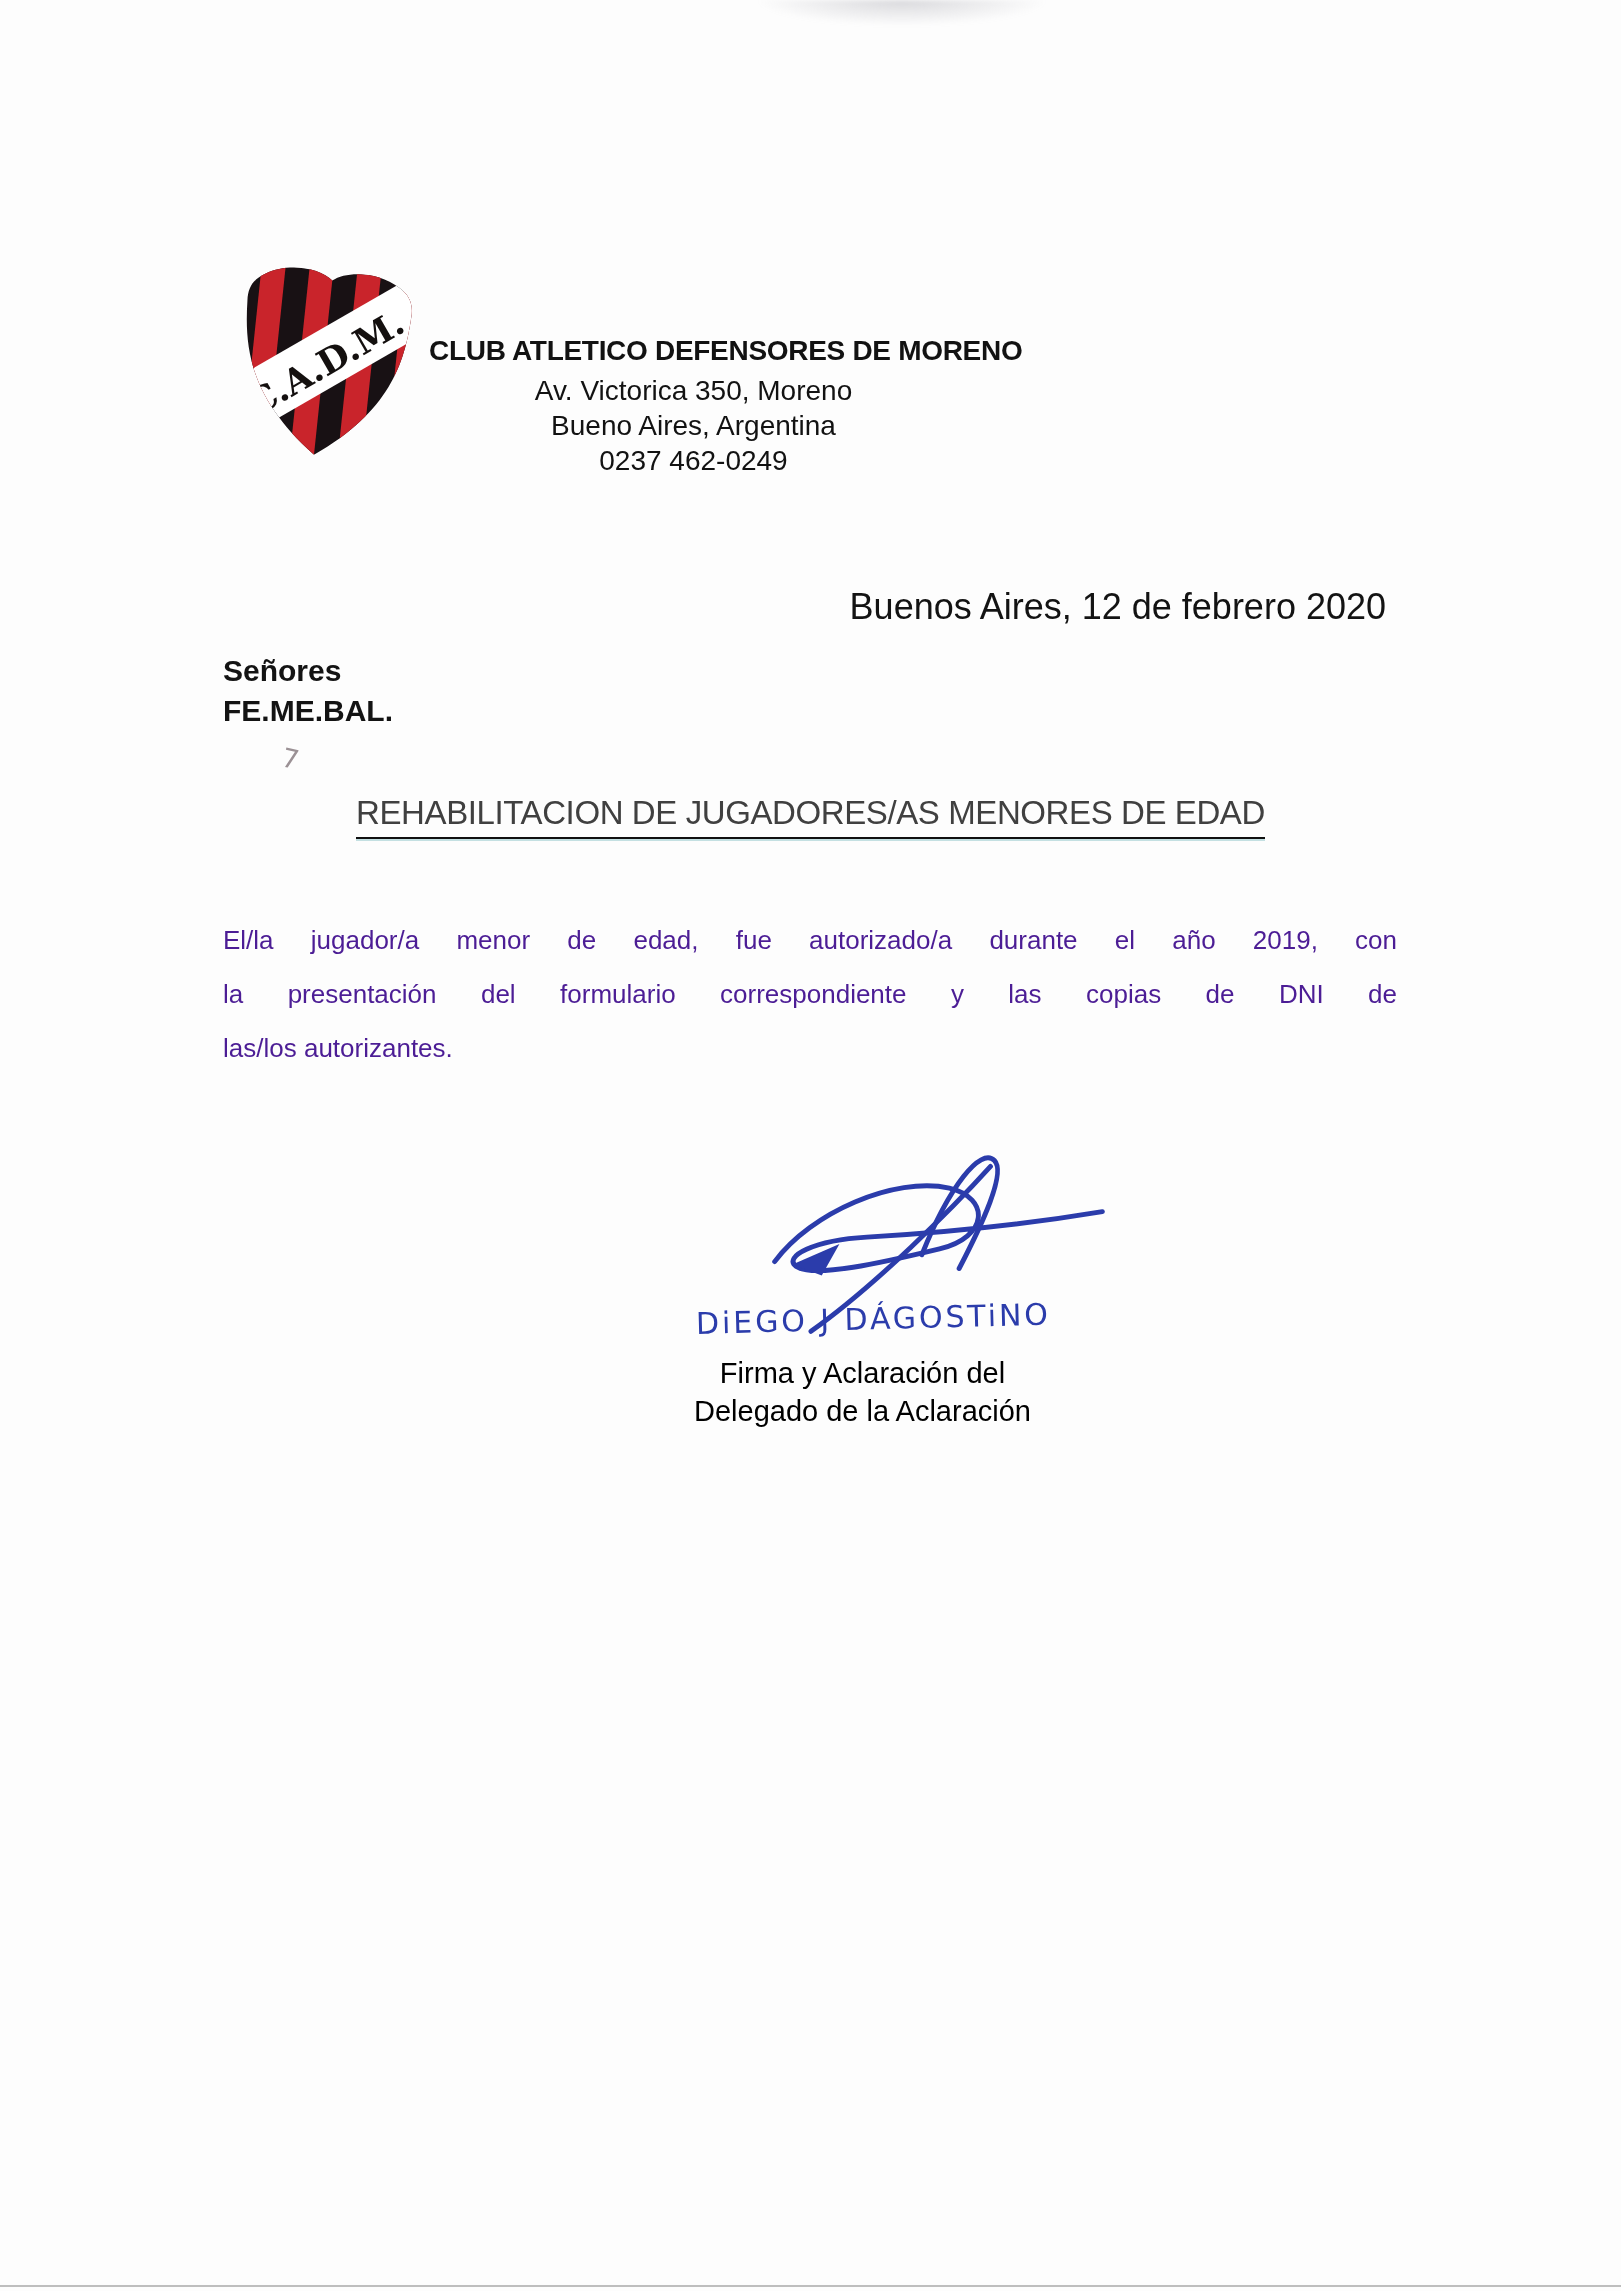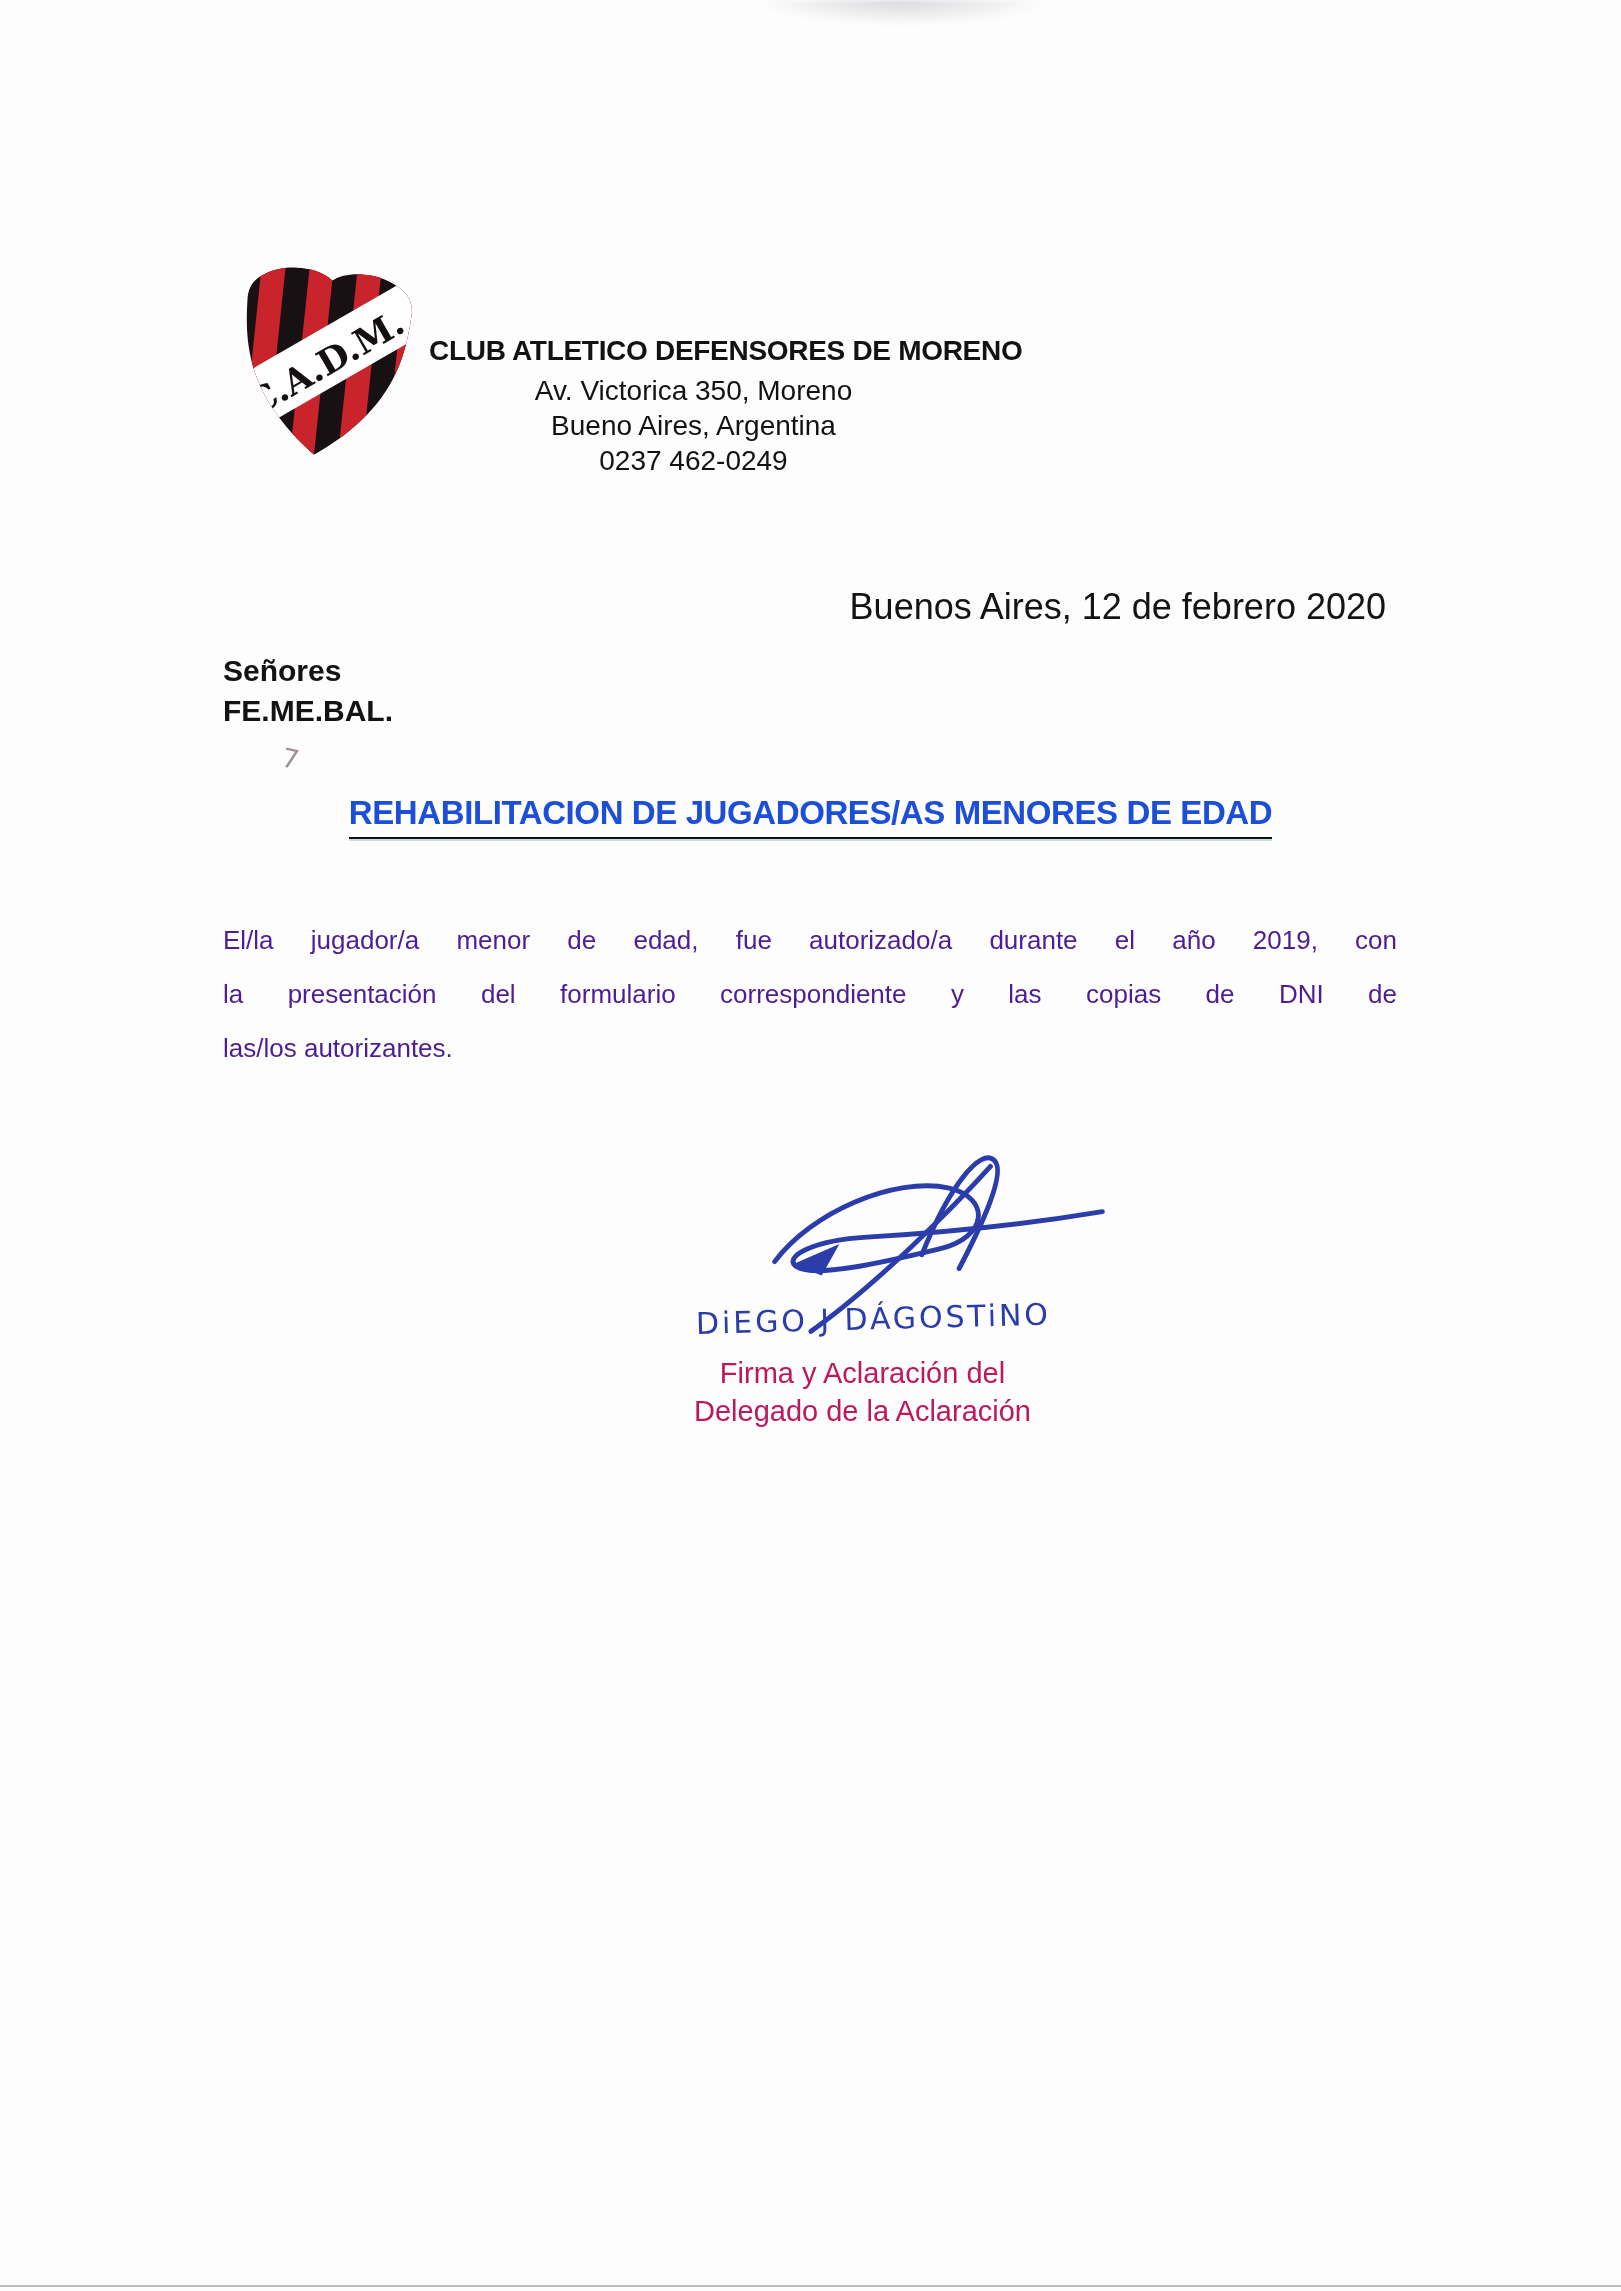--- a/index.html
+++ b/index.html
@@ -52,24 +52,24 @@
     position:absolute;left:282px;top:743px;
     font-size:26.5px;color:#9b9195;transform:rotate(12deg);
     font-family:"DejaVu Sans",sans-serif;
   }
   
   .title-row{
     position:absolute;left:0;top:794px;width:1621px;text-align:center;
   }
   .title-row span{
     display:inline-block;
-    font-weight:bold;font-size:33px;letter-spacing:-0.4px;white-space:nowrap;
+    font-weight:normal;font-size:33px;letter-spacing:-0.4px;white-space:nowrap;
     padding-bottom:4.9px;border-bottom:2.9px solid #101010;
     box-shadow:0 2px 0 rgba(90,170,175,.35);
-    color:#1d4ed8;
+    color:#404040;
   }
   
   .body-line{
     position:absolute;left:223px;width:1174px;
     font-size:26px;color:#4c1d95;white-space:nowrap;
   }
   .body-line.justified{
     white-space:normal;
     text-align:justify;
     -moz-text-align-last:justify;
@@ -79,21 +79,21 @@
   
   .signature-svg{position:absolute;left:757px;top:1139px;width:365px;height:208px;}
   .signature-name{
     position:absolute;left:696px;top:1300px;width:451px;
     font-size:30px;letter-spacing:2.9px;color:#2b3cab;
     transform:rotate(-1.5deg);
     font-family:"DejaVu Sans",sans-serif;white-space:nowrap;
   }
   .signature-caption{
     position:absolute;left:647px;top:1354px;width:431px;
-    text-align:center;font-size:29px;line-height:38px;color:#be185d;
+    text-align:center;font-size:29px;line-height:38px;color:#000000;
   }
 </style>
 </head>
 <body>
 
 <div id="page">
 
   <div class="smudge-top"></div>
 
   <div class="logo">

